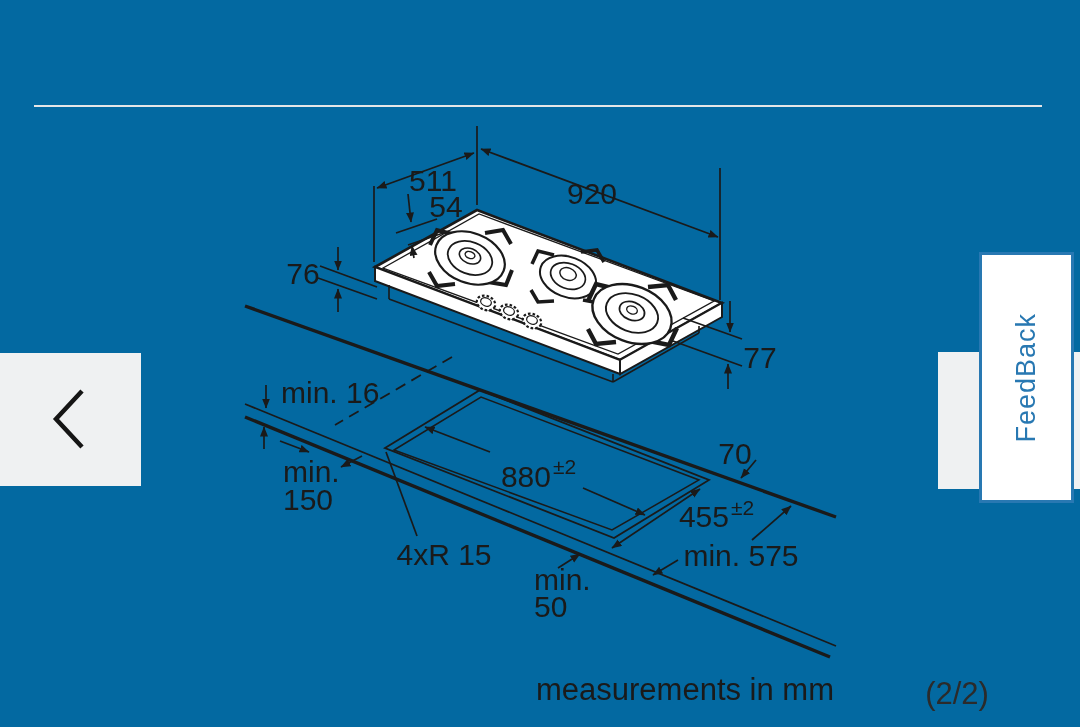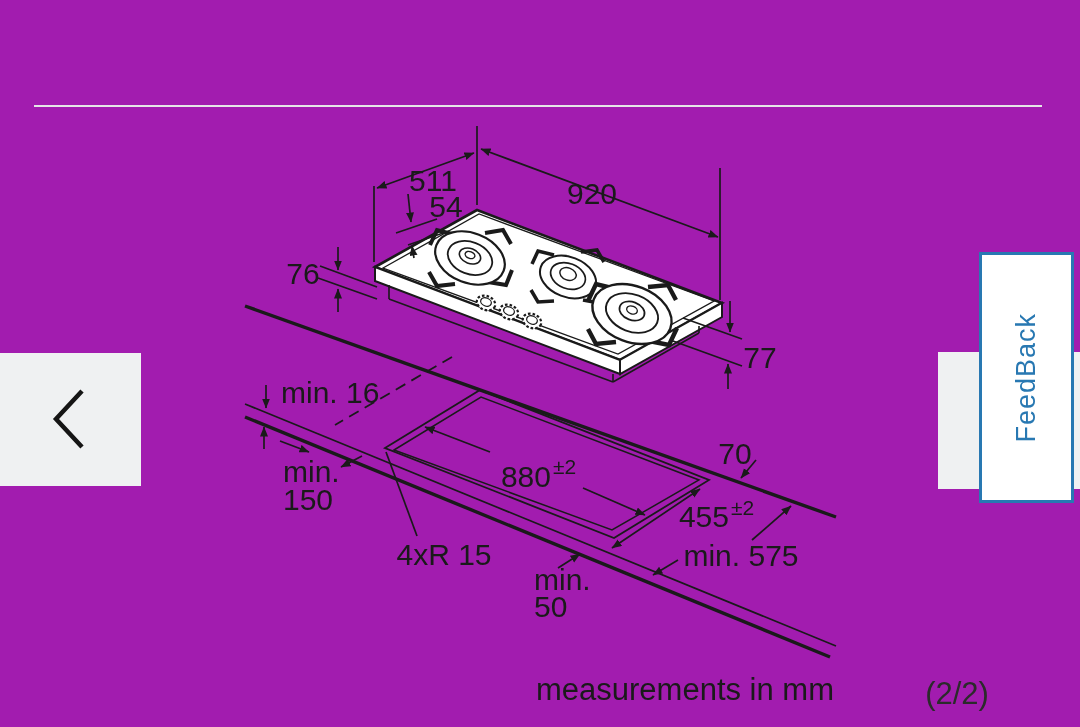--- a/index.html
+++ b/index.html
@@ -1,16 +1,16 @@
 <!DOCTYPE html>
 <html><head>
 <meta charset="utf-8">
 <style>
   html,body{margin:0;padding:0;background:#ffffff;}
-  .stage{position:relative;width:1080px;height:727px;background:#a21caf;overflow:hidden;
+  .stage{position:relative;width:1080px;height:727px;background:#0369a1;overflow:hidden;
          font-family:"Liberation Sans","DejaVu Sans",sans-serif;}
   .divider{position:absolute;left:34px;top:105px;width:1008px;height:2px;background:#e5e6e7;}
   .side-panel{position:absolute;background:#eff1f2;}
   .panel-left{left:0;top:353px;width:141px;height:133px;}
   .panel-right{left:938px;top:352px;width:142px;height:137px;}
   .prev-btn{position:absolute;left:0;top:353px;width:141px;height:133px;background:transparent;
             border:none;cursor:pointer;padding:0;}
   .feedback-btn{position:absolute;left:979px;top:252px;width:95px;height:251px;background:#ffffff;
             border:3px solid #2878b2;box-sizing:border-box;cursor:pointer;
             display:flex;align-items:center;justify-content:center;}

